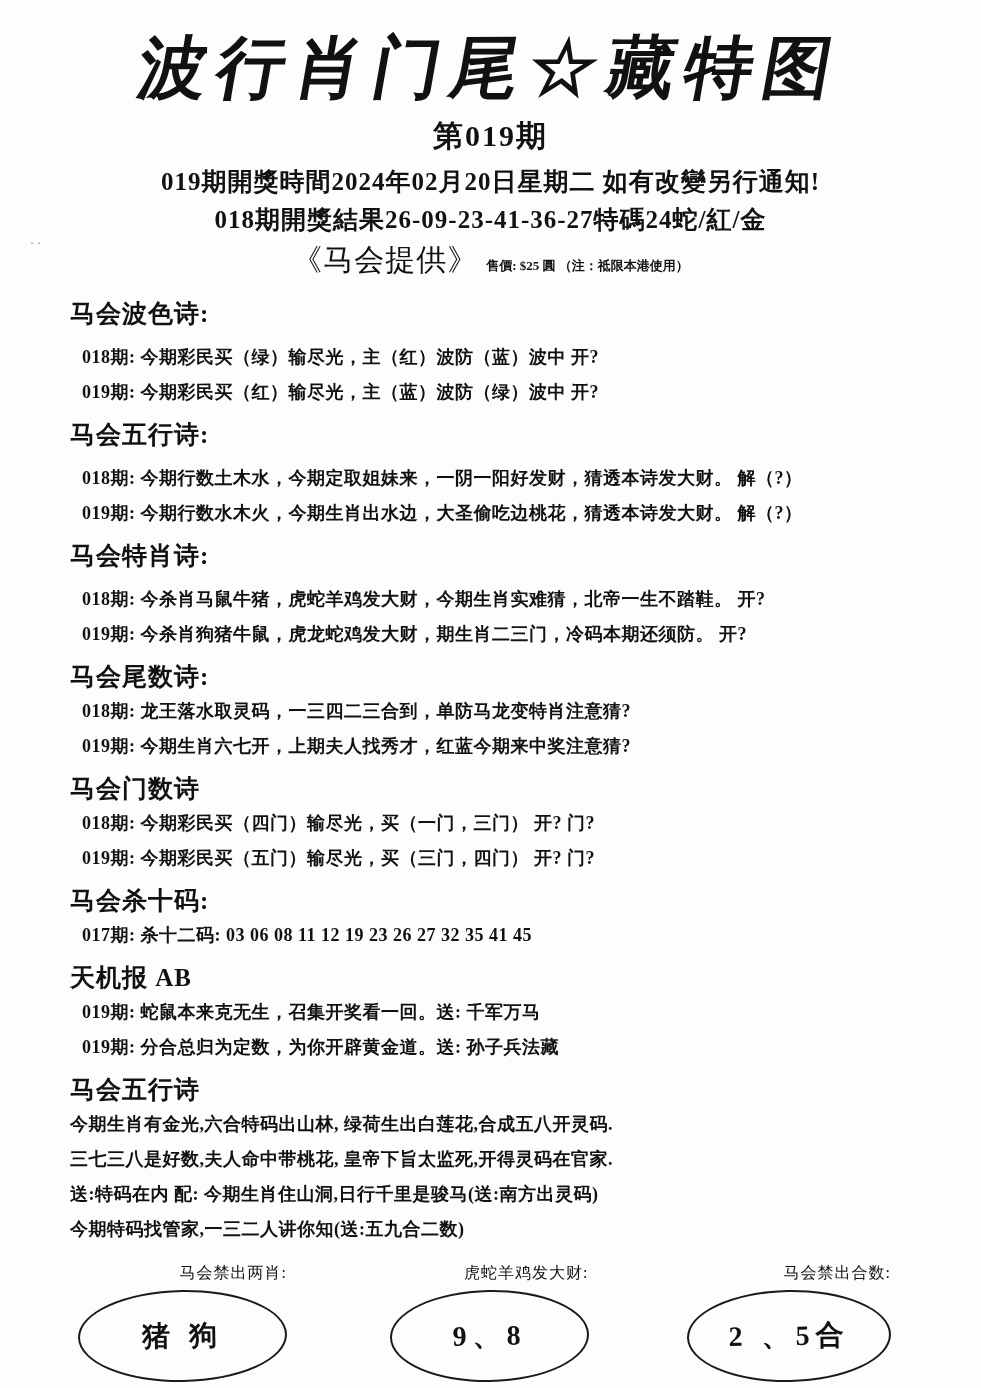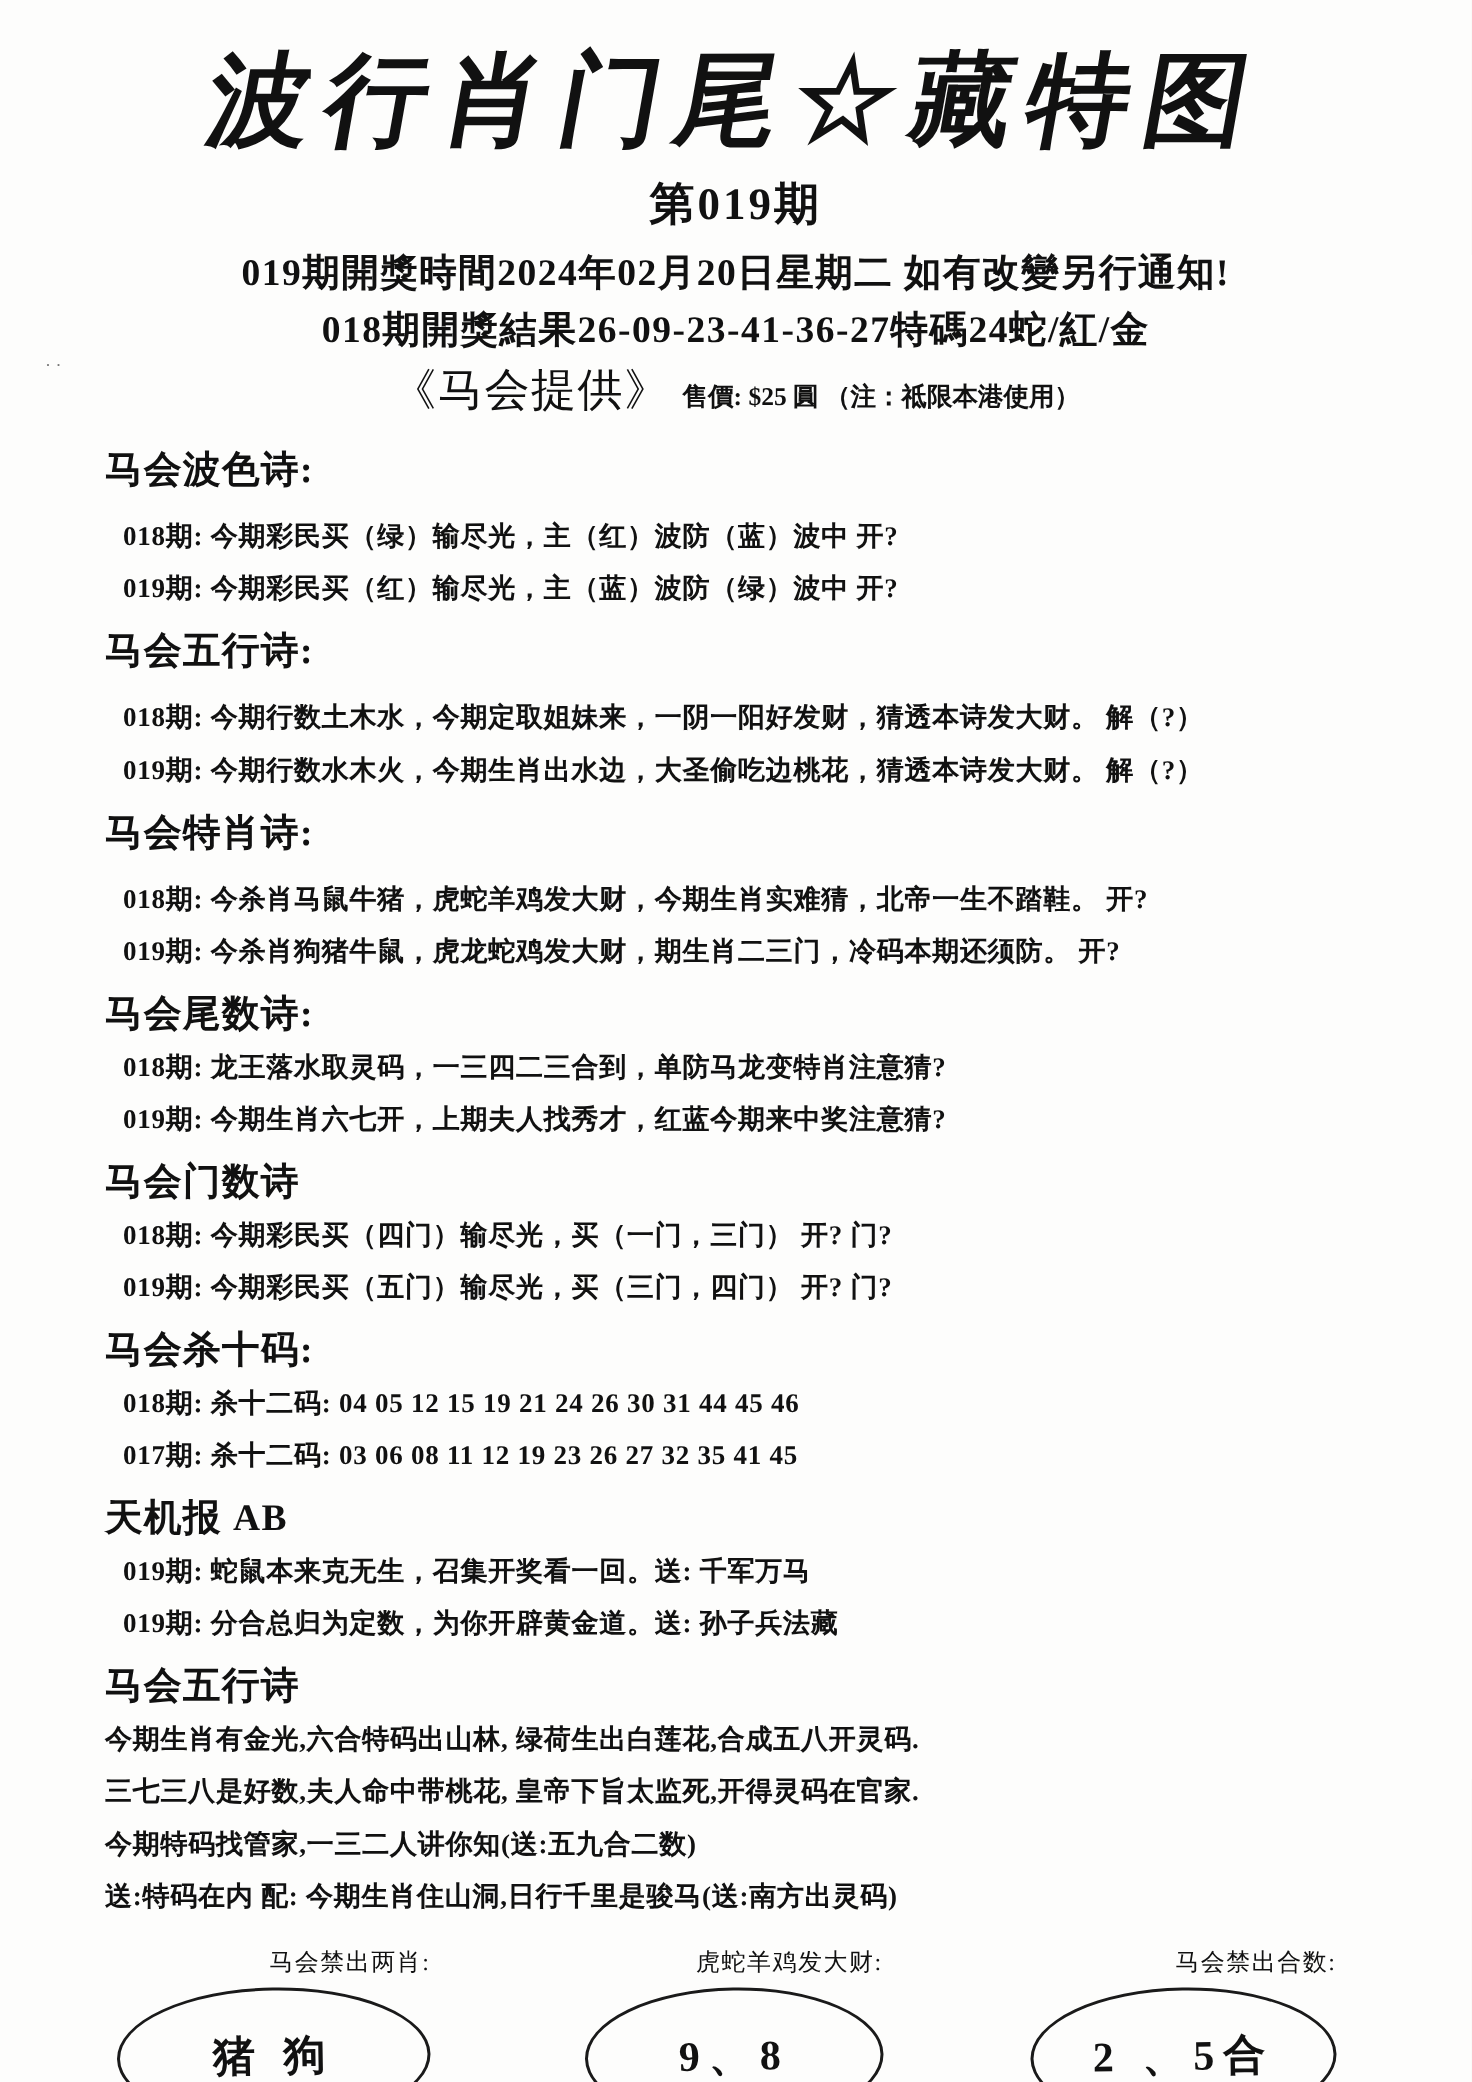--- a/index.html
+++ b/index.html
@@ -46,21 +46,21 @@
     margin-top: 5px;
     letter-spacing: 1px;
   }
   .provider-line { margin-top: 4px; }
   .provider {
     font-size: 30px;
     font-weight: 400;
     letter-spacing: 1px;
   }
   .price-note {
-    font-size: 17px;
+    font-size: 13px;
     font-weight: 700;
     margin-left: 8px;
     text-align: right;
   }
   
   .content { padding: 6px 60px 0 70px; }
   .section { margin-top: 11px; }
   .heading {
     font-size: 25px;
     font-weight: 700;
@@ -159,36 +159,35 @@
     </div>
 
     <div class="section">
       <div class="heading">马会门数诗</div>
       <div class="entry">018期: 今期彩民买（四门）输尽光，买（一门，三门） 开? 门?</div>
       <div class="entry">019期: 今期彩民买（五门）输尽光，买（三门，四门） 开? 门?</div>
     </div>
 
     <div class="section">
       <div class="heading">马会杀十码:</div>
-      <div class="entry">018期: 杀十二码: 04 05 12 15 19 21 24 26 30 31 44 45 46</div>
       <div class="entry">017期: 杀十二码: 03 06 08 11 12 19 23 26 27 32 35 41 45</div>
     </div>
 
     <div class="section">
       <div class="heading">天机报 AB</div>
       <div class="entry">019期: 蛇鼠本来克无生，召集开奖看一回。送: 千军万马</div>
       <div class="entry">019期: 分合总归为定数，为你开辟黄金道。送: 孙子兵法藏</div>
     </div>
 
     <div class="section poem">
       <div class="heading">马会五行诗</div>
       <div class="entry">今期生肖有金光,六合特码出山林, 绿荷生出白莲花,合成五八开灵码.</div>
       <div class="entry">三七三八是好数,夫人命中带桃花, 皇帝下旨太监死,开得灵码在官家.</div>
+      <div class="entry">送:特码在内 配: 今期生肖住山洞,日行千里是骏马(送:南方出灵码)</div>
       <div class="entry">今期特码找管家,一三二人讲你知(送:五九合二数)</div>
-      <div class="entry">送:特码在内 配: 今期生肖住山洞,日行千里是骏马(送:南方出灵码)</div>
     </div>
 
   </div>
 
   <div class="forbidden-row">
     <div class="forbidden-block">
       <div class="forbidden-label">马会禁出两肖:</div>
       <div class="oval">
         <span>猪 狗</span>
       </div>

